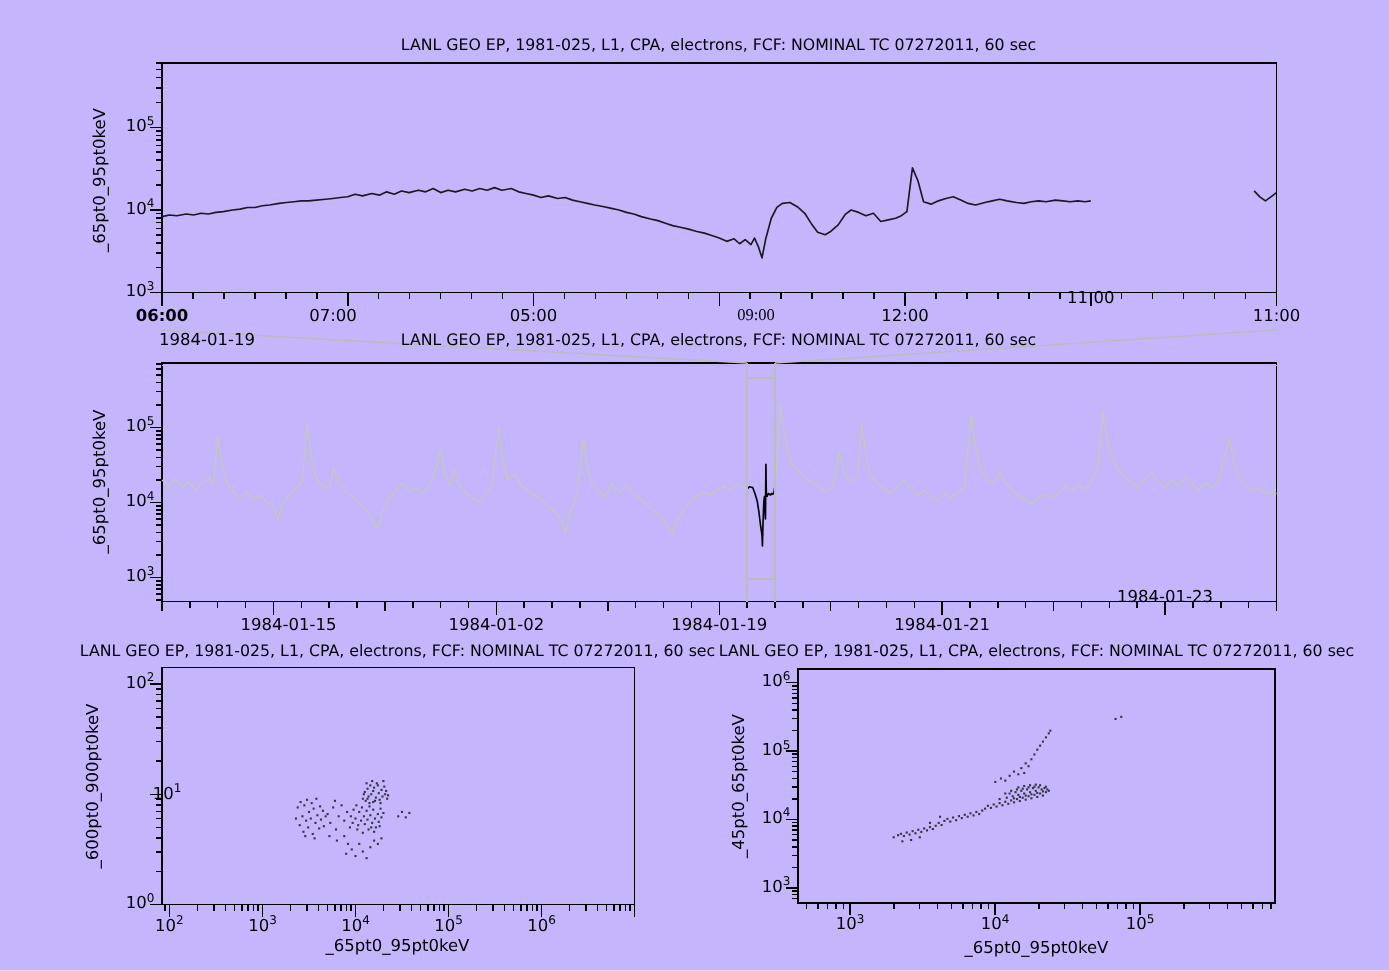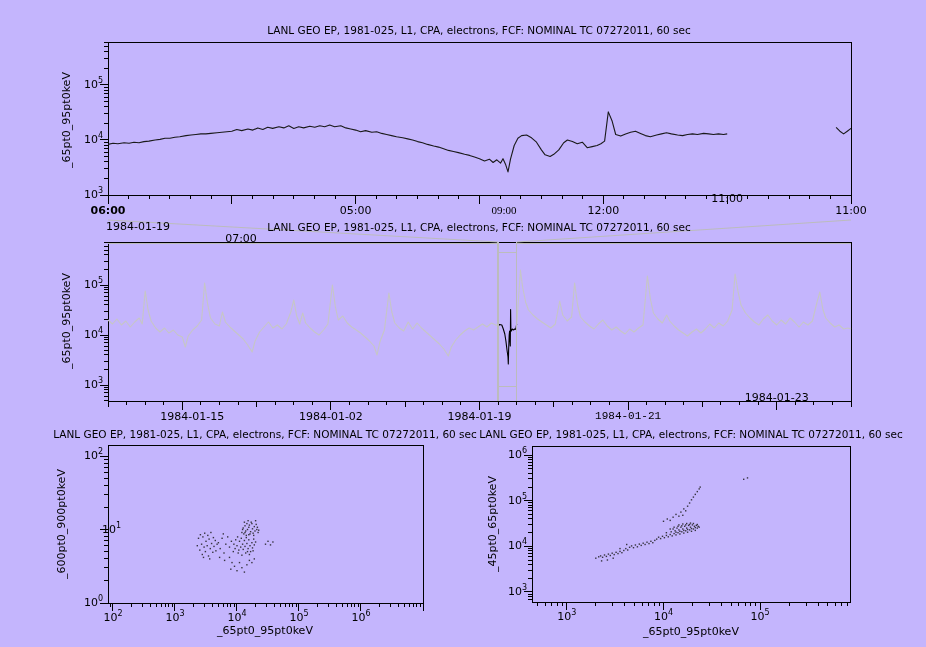--- a/index.html
+++ b/index.html
@@ -557,33 +557,33 @@
   <div class="lbl rot" style="left:-3px;top:314px;width:140px;height:14px;">_65pt0_95pt0keV</div>
   <div class="lbl rot" style="left:-13px;top:517px;width:150px;height:14px;">_600pt0_900pt0keV</div>
   <div class="lbl rot" style="left:428px;top:517px;width:130px;height:14px;">_45pt0_65pt0keV</div>
 
   <div class="lbl tickx" style="left:165px;top:624px;width:200px;">_65pt0_95pt0keV</div>
   <div class="lbl tickx" style="left:591px;top:625px;width:200px;">_65pt0_95pt0keV</div>
 <div class="lbl ticky" style="left: 55px; top: 187px; width: 48px;">10<sup>3</sup></div>
     <div class="lbl ticky" style="left: 55px; top: 131.964px; width: 48px;">10<sup>4</sup></div>
     <div class="lbl ticky" style="left: 55px; top: 76.9281px; width: 48px;">10<sup>5</sup></div>
     <div class="lbl tickx" style="left: 86px; top: 204px; width: 44px; font-weight: bold;">06:00</div>
-    <div class="lbl tickx" style="left: 219px; top: 204px; width: 44px; margin-top: 28px;">07:00</div>
+    <div class="lbl tickx" style="left: 200px; top: 204px; width: 44px;">07:00</div>
     <div class="lbl tickx" style="left: 333.667px; top: 204px; width: 44px;">05:00</div>
     <div class="lbl tickx" style="left: 482px; top: 204px; width: 44px; font-family: Liberation Serif, serif;">09:00</div>
     <div class="lbl tickx" style="left: 581.333px; top: 204px; width: 44px;">12:00</div>
     <div class="lbl tickx" style="left: 705.167px; top: 192px; width: 44px;">11:00</div>
     <div class="lbl tickx" style="left: 829px; top: 204px; width: 44px;">11:00</div>
     <div class="lbl ticky" style="left: 55px; top: 377px; width: 48px;">10<sup>3</sup></div>
     <div class="lbl ticky" style="left: 55px; top: 327px; width: 48px;">10<sup>4</sup></div>
     <div class="lbl ticky" style="left: 55px; top: 277px; width: 48px;">10<sup>5</sup></div>
     <div class="lbl tickx" style="left: 140.3px; top: 410px; width: 84px; text-align: right;">1984-01-15</div>
     <div class="lbl tickx" style="left: 288.9px; top: 410px; width: 84px;">1984-01-02</div>
     <div class="lbl tickx" style="left: 437.5px; top: 410px; width: 84px;">1984-01-19</div>
-    <div class="lbl tickx" style="left: 586.1px; top: 410px; width: 84px; font-family: Liberation Mono, monospace;">1984-01-21</div>
+    <div class="lbl tickx" style="left: 586.1px; top: 410px; width: 84px;">1984-01-21</div>
     <div class="lbl tickx" style="left: 734.7px; top: 391px; width: 84px;">1984-01-23</div>
     <div class="lbl ticky" style="left: 55px; top: 595px; width: 48px;">10<sup>0</sup></div>
     <div class="lbl ticky" style="left: 73px; top: 521.512px; width: 48px;">10<sup>1</sup></div>
     <div class="lbl ticky" style="left: 55px; top: 448.023px; width: 48px;">10<sup>2</sup></div>
     <div class="lbl tickx" style="left: 92.9606px; top: 610px; width: 40px;">10<sup>2</sup></div>
     <div class="lbl tickx" style="left: 154.969px; top: 610px; width: 40px;">10<sup>3</sup></div>
     <div class="lbl tickx" style="left: 216.976px; top: 610px; width: 40px;">10<sup>4</sup></div>
     <div class="lbl tickx" style="left: 278.984px; top: 610px; width: 40px;">10<sup>5</sup></div>
     <div class="lbl tickx" style="left: 340.992px; top: 610px; width: 40px;">10<sup>6</sup></div>
     <div class="lbl ticky" style="left: 479px; top: 583.965px; width: 48px;">10<sup>3</sup></div>

